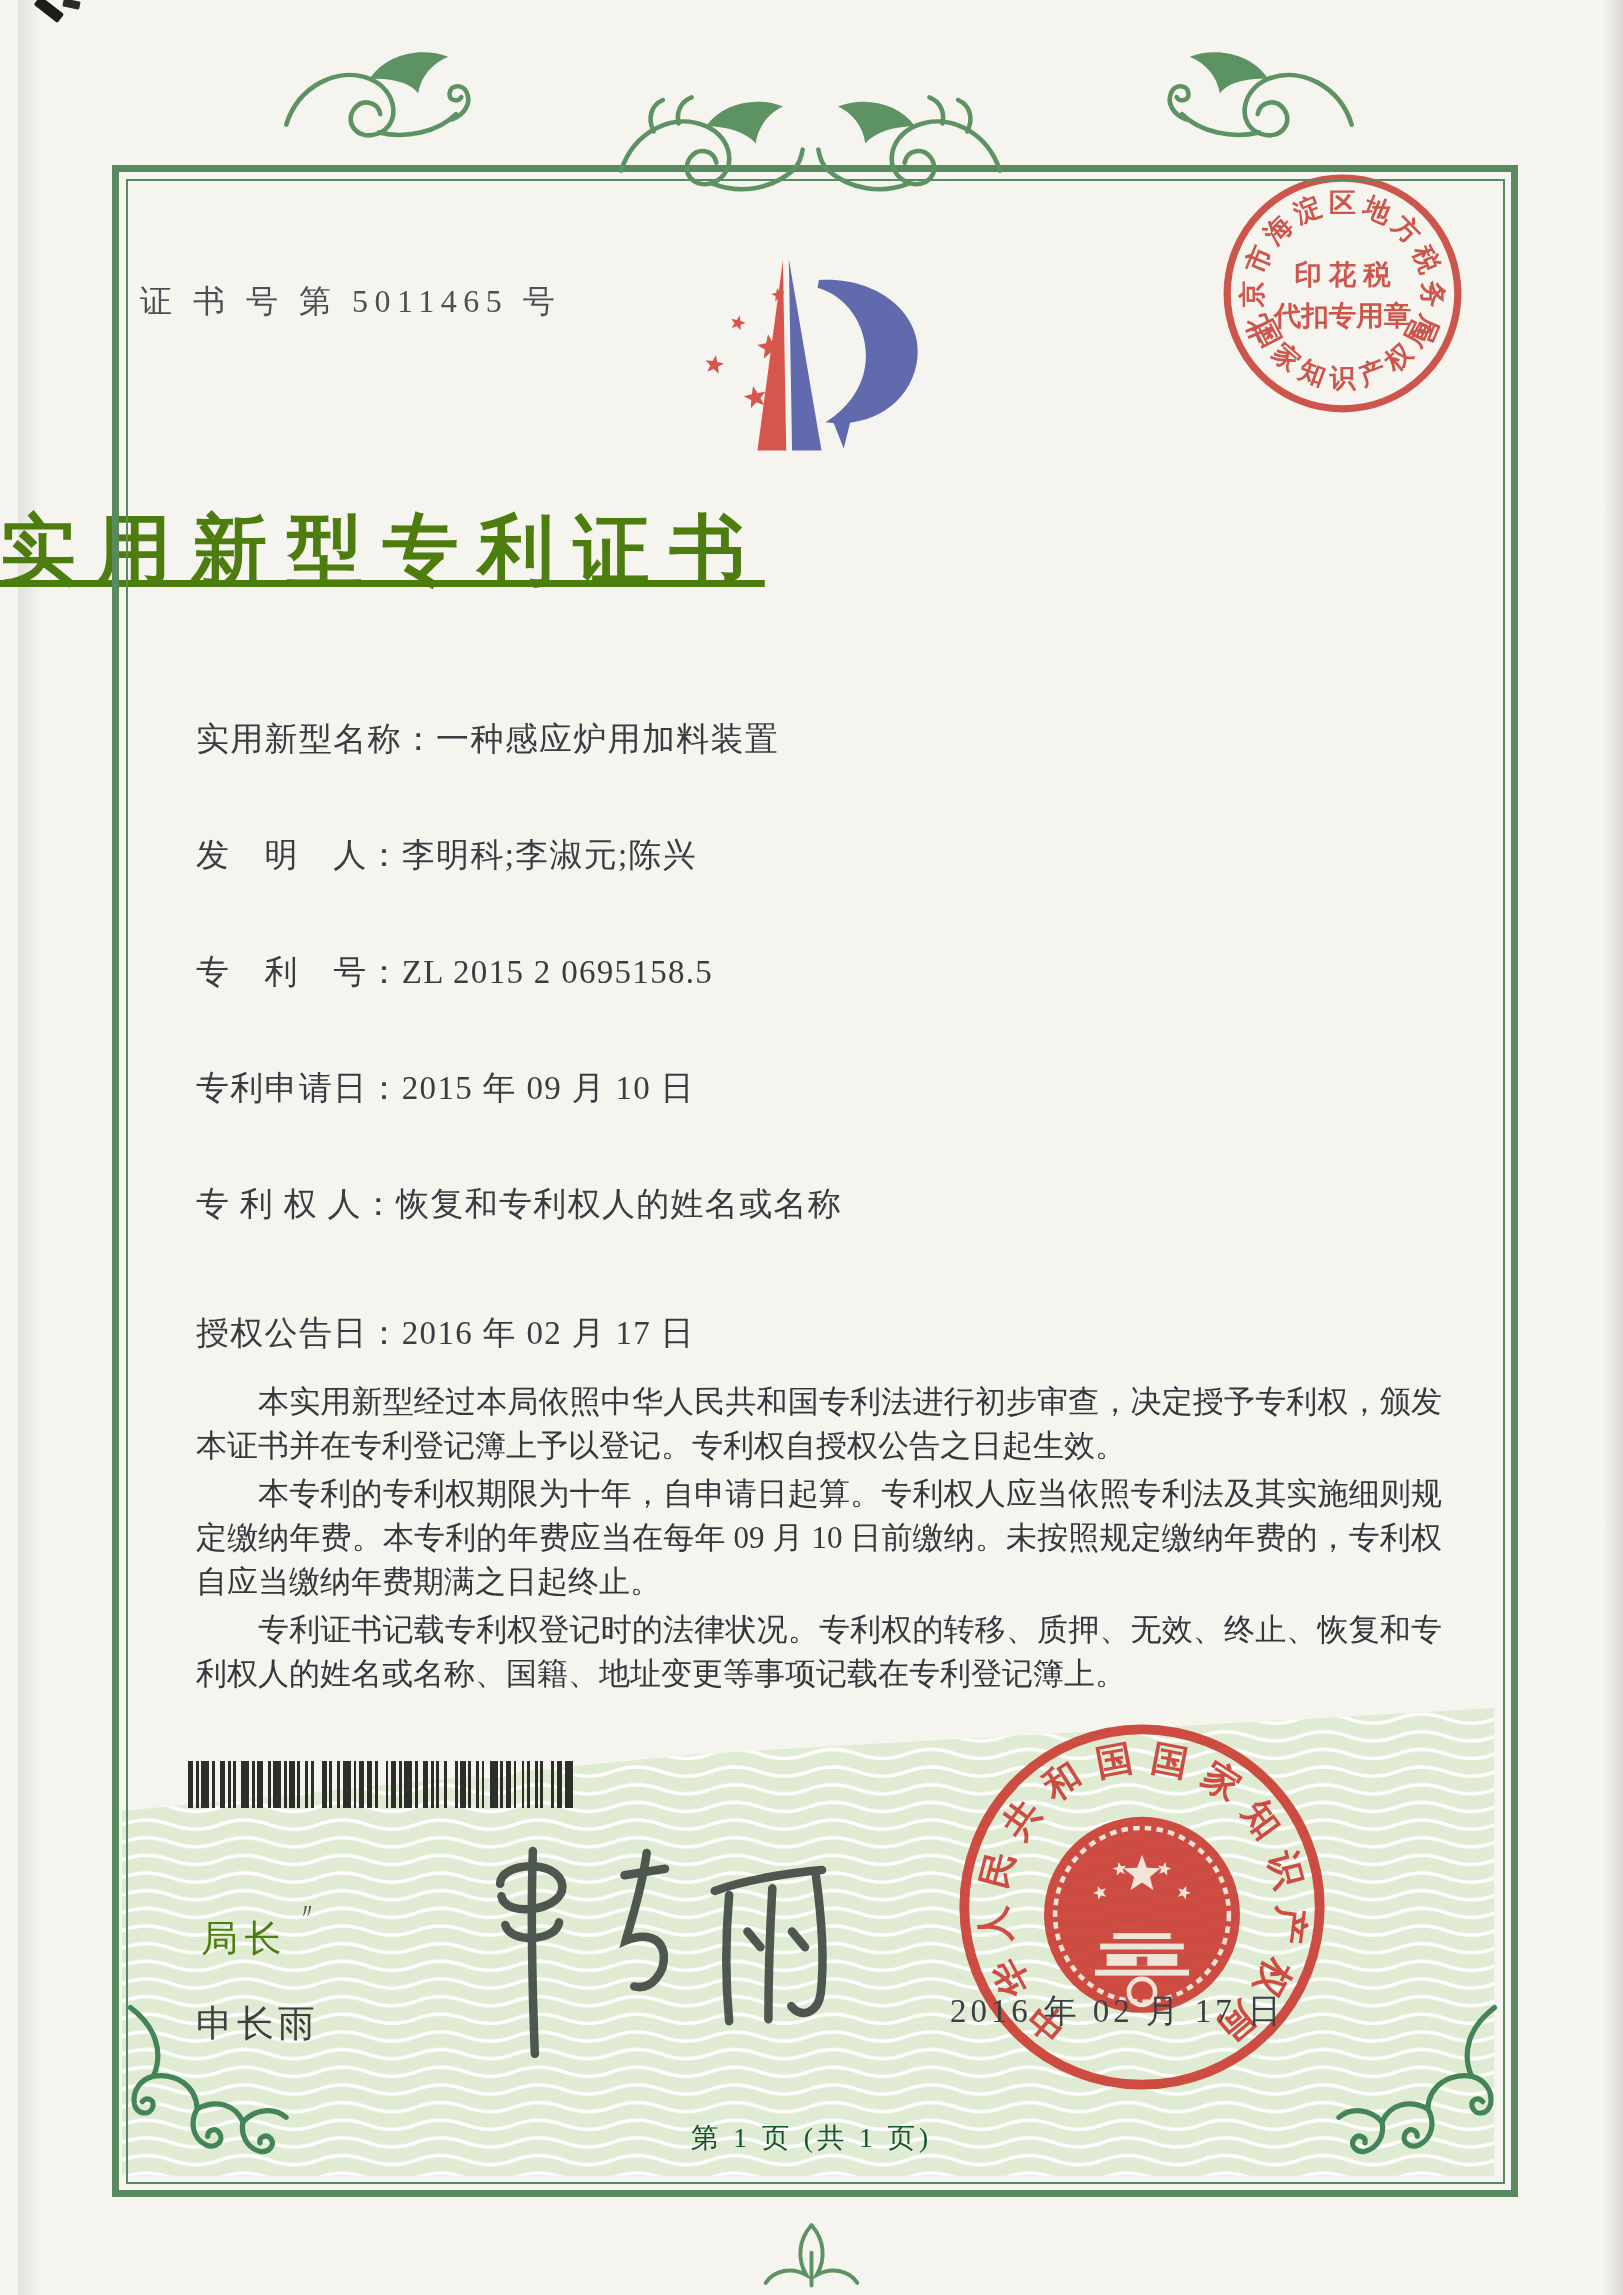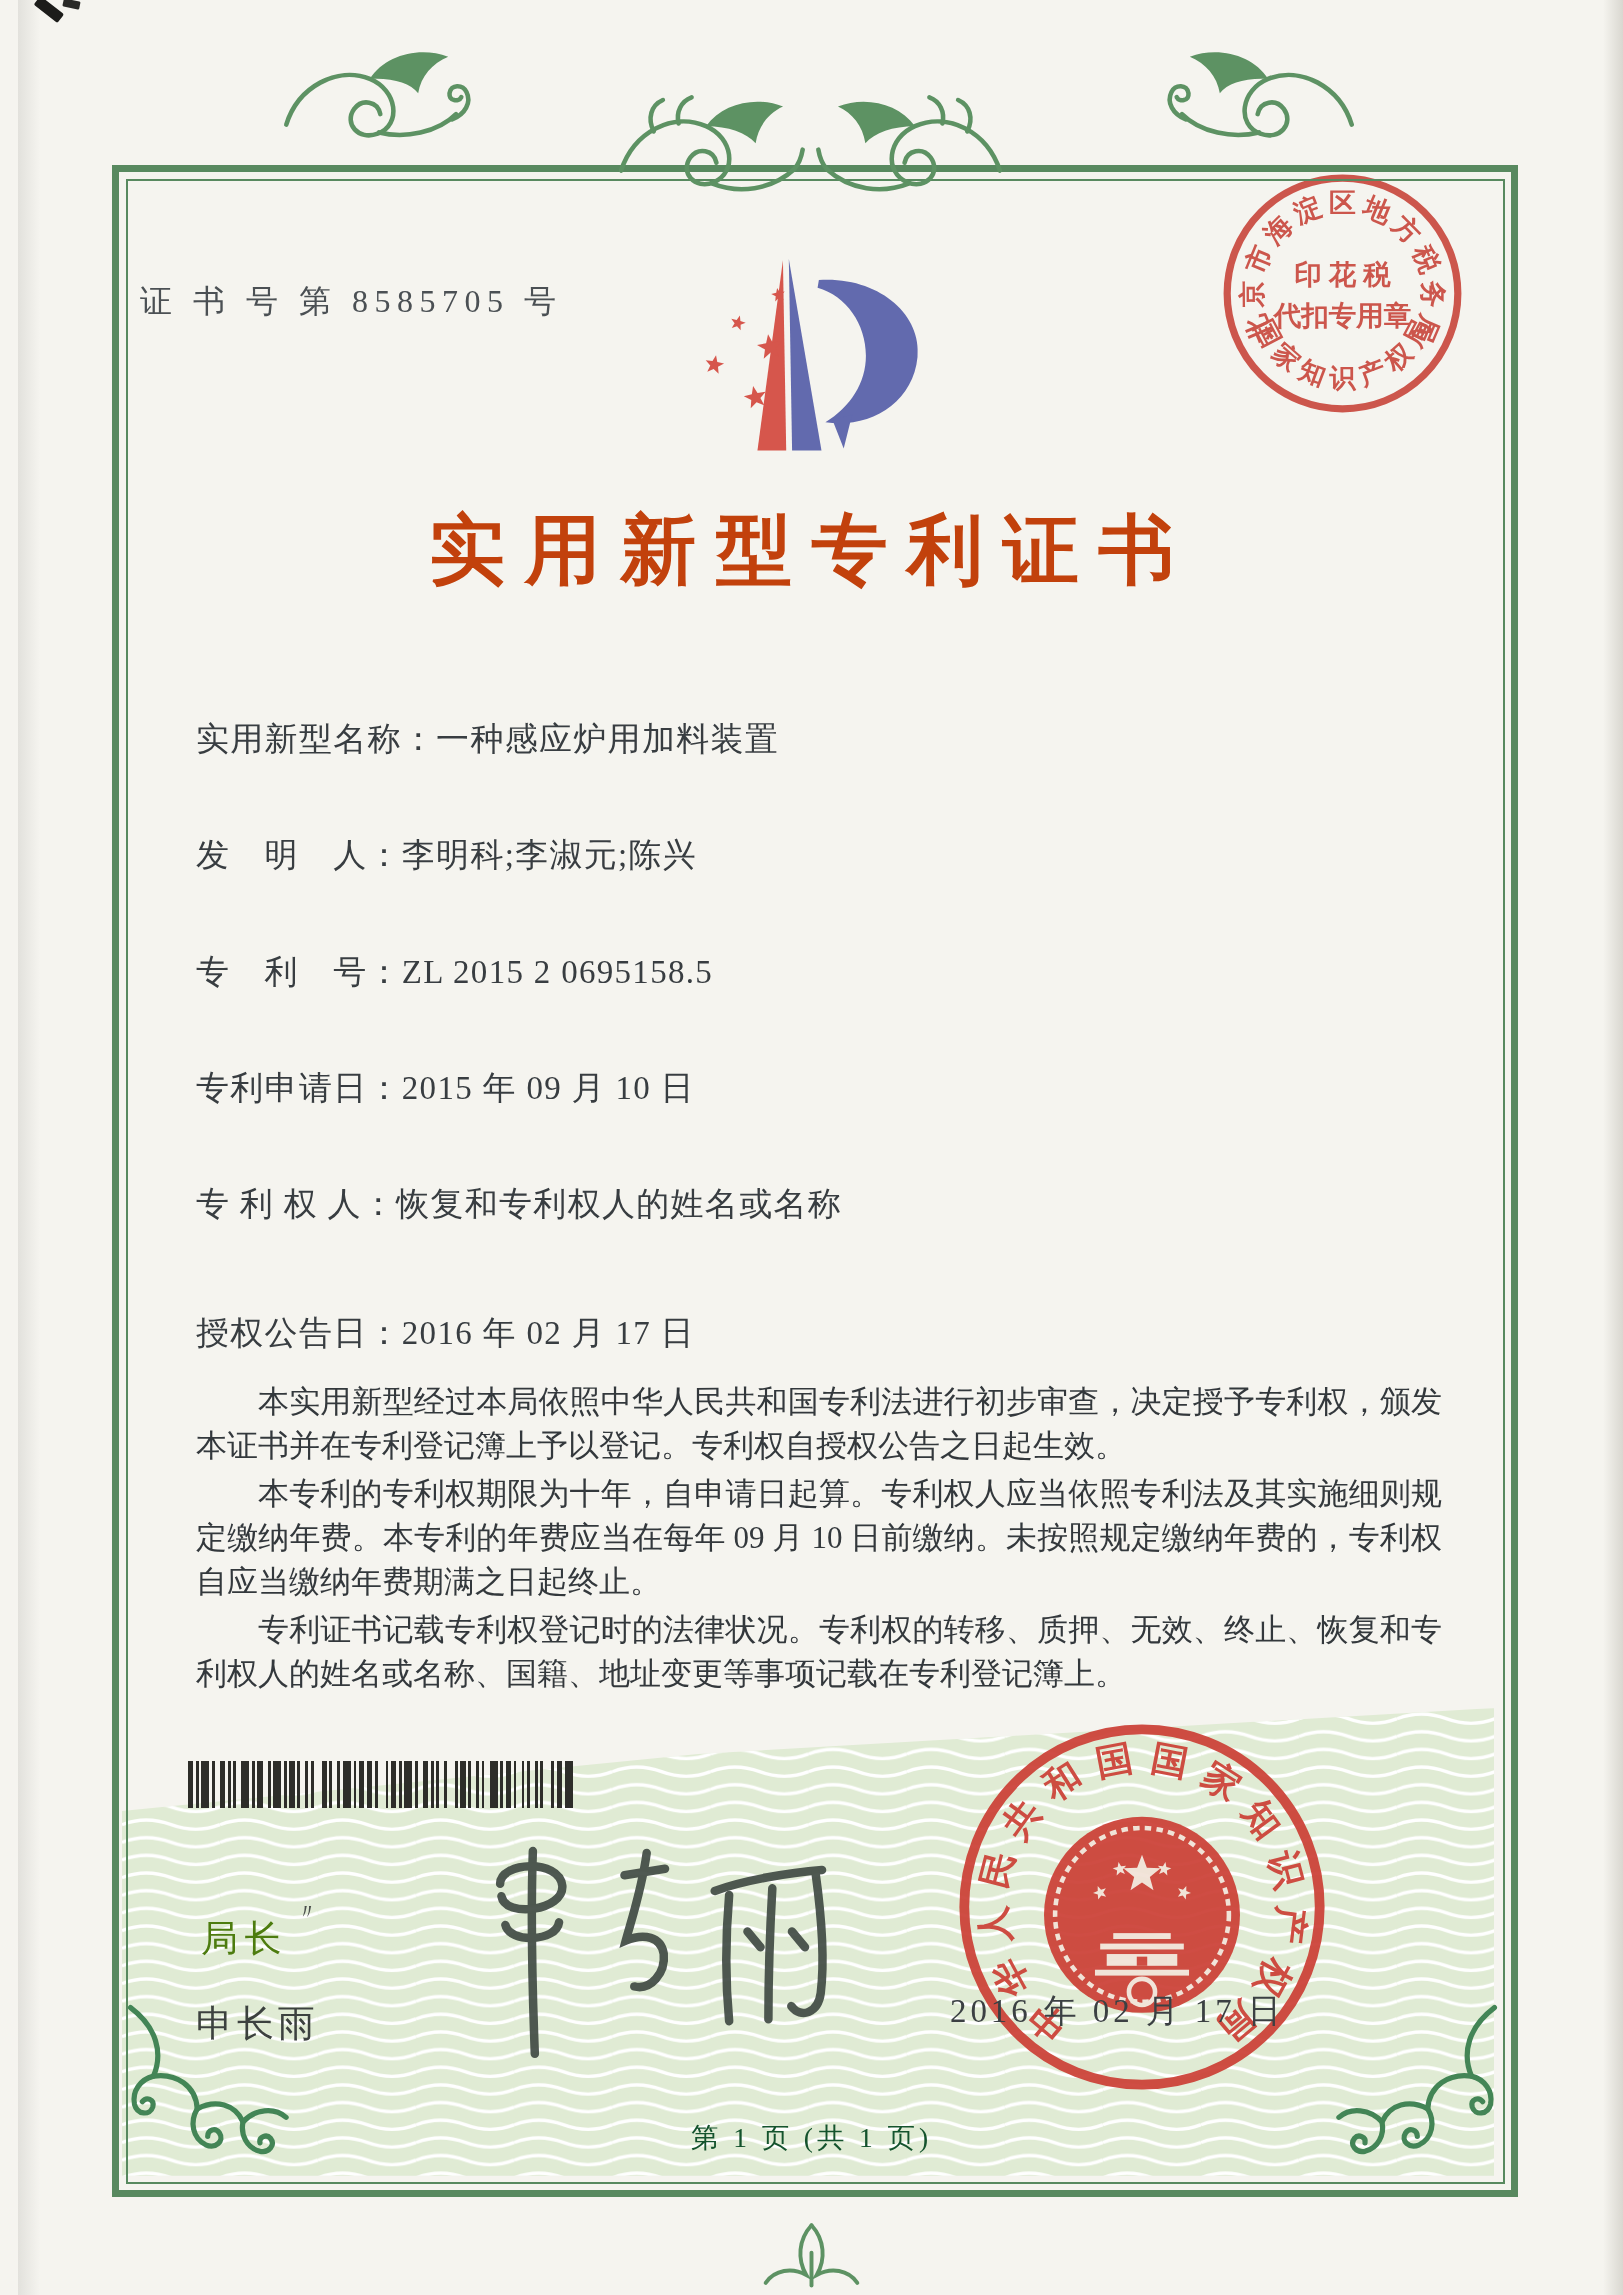--- a/index.html
+++ b/index.html
@@ -25,22 +25,22 @@
     border:7.2px solid #58895f;z-index:6;pointer-events:none;}
   .frame-inner{position:absolute;left:6.5px;top:6.5px;right:6.5px;bottom:6.5px;
     border:2.6px solid #58895f;}
   
   .waves{position:absolute;left:122px;top:1708px;width:1372px;height:468px;z-index:1;
     clip-path:polygon(0 103px,42% 46px,100% 0,100% 100%,0 100%);}
   .cert-number{position:absolute;left:140px;top:280px;font-size:32px;color:#4b5054;
     letter-spacing:6.5px;z-index:4;}
   .logo{position:absolute;left:680px;top:259px;width:249px;height:196px;z-index:4;}
   .tax-stamp{position:absolute;left:1218px;top:169px;width:249px;height:249px;z-index:5;opacity:0.92;}
-  .title{position:absolute;left:0;top:500px;width:1623px;text-align:center;
-    font-size:76px;font-weight:bold;letter-spacing:19.6px;color:#c2410c;z-index:4;}
+  .title{position:absolute;left:0;top:500px;width:1623px;text-align:left;
+    font-size:76px;font-weight:bold;letter-spacing:19.6px;color:#4d7c0f;z-index:4;text-decoration:underline;}
   .field{position:absolute;left:196px;font-size:33px;color:#383d41;z-index:4;letter-spacing:1.3px;}
   .paragraphs{position:absolute;left:196px;top:1380px;width:1246px;font-size:31px;
     line-height:1.42;text-align:justify;color:#33383c;z-index:4;}
   .paragraphs p{margin:0 0 3.9px 0;text-indent:2em;}
   .barcode{position:absolute;left:188px;top:1761px;width:390px;height:47px;z-index:4;
     display:flex;align-items:stretch;}
   .barcode span{display:block;height:100%;}
   .signer-title{position:absolute;left:201px;top:1914px;font-size:37px;color:#4d7c0f;
     letter-spacing:6.5px;z-index:5;text-align:right;}
   .signer-tick{position:absolute;left:296px;top:1897px;font-size:22px;color:#4a4f4b;z-index:5;}
@@ -140,21 +140,21 @@
   </svg>
 
   <svg class="ornament" style="left:746px;top:2220px;" width="131" height="72" viewBox="0 0 200 110">
     <g stroke="#5d9263" stroke-width="6" fill="none" stroke-linecap="round">
       <path d="M100,8 C80,30 78,60 92,84 C70,72 44,76 30,96"></path>
       <path d="M100,8 C120,30 122,60 108,84 C130,72 156,76 170,96"></path>
       <path d="M100,50 C100,70 100,85 100,100"></path>
     </g>
   </svg>
 
-  <div class="cert-number">证 书 号 第 8585705 号</div>
+  <div class="cert-number">证 书 号 第 5011465 号</div>
 
   <svg class="logo" viewBox="0 0 380 300">
     <polygon points="157,2 118,293 162,293" fill="#d6564c"></polygon>
     <polygon points="166,0 171,293 216,293" fill="#626aae"></polygon>
     <path d="M212,32 C302,26 370,84 363,150 C356,222 288,260 222,250 C260,226 284,190 284,148 C284,100 254,56 210,44 Z" fill="#626aae"></path>
     <polygon points="233,247 263,238 250,290" fill="#626aae"></polygon>
     <polygon fill="#d6564c" points="148.1,44.2 152.0,50.8 159.7,49.8 154.6,55.6 157.9,62.6 150.8,59.5 145.2,64.9 145.9,57.2 139.1,53.5 146.7,51.8"></polygon>
     <polygon fill="#d6564c" points="91.1,86.4 91.9,94.8 100.0,97.4 92.2,100.7 92.3,109.2 86.7,102.9 78.7,105.6 83.0,98.3 77.9,91.5 86.2,93.3"></polygon>
     <polygon fill="#d6564c" points="134.2,115.2 140.9,127.6 155.0,126.2 145.3,136.5 150.9,149.4 138.2,143.3 127.6,152.7 129.5,138.7 117.3,131.5 131.2,129.0"></polygon>
     <polygon fill="#d6564c" points="54.6,147.2 56.5,157.6 66.9,159.9 57.6,165.0 58.6,175.5 50.9,168.2 41.2,172.4 45.8,162.9 38.8,155.0 49.2,156.3"></polygon>

